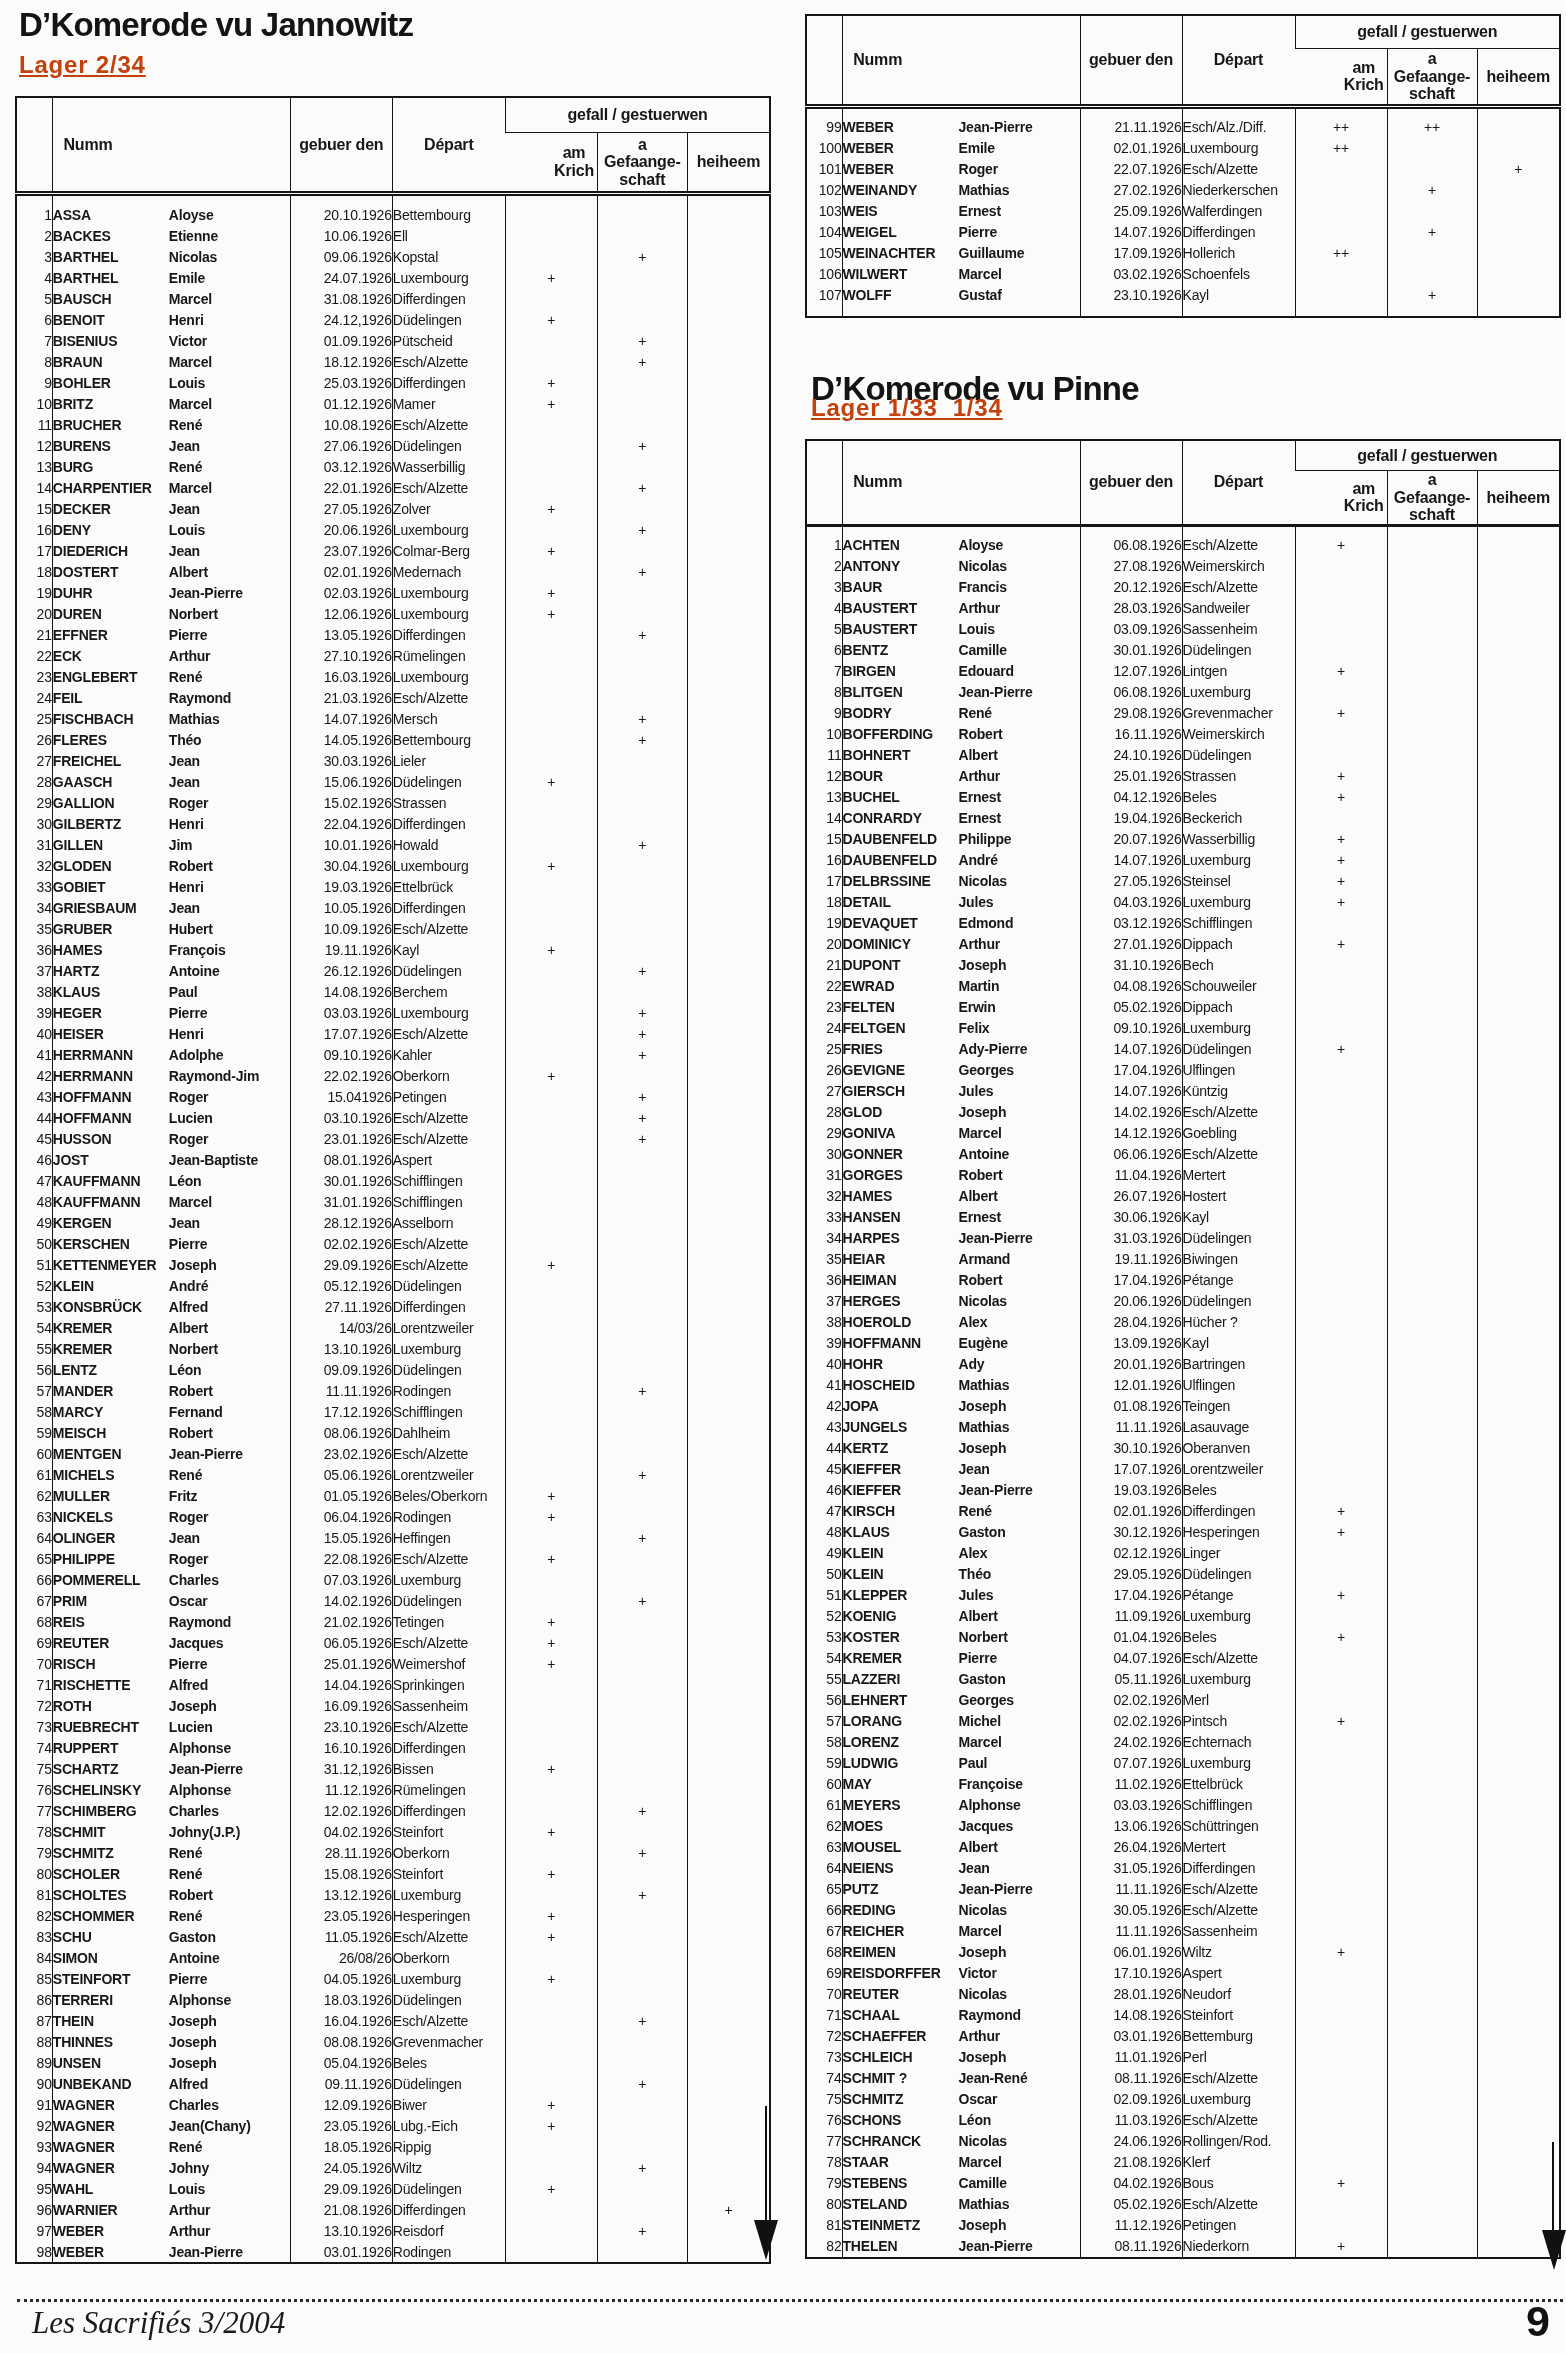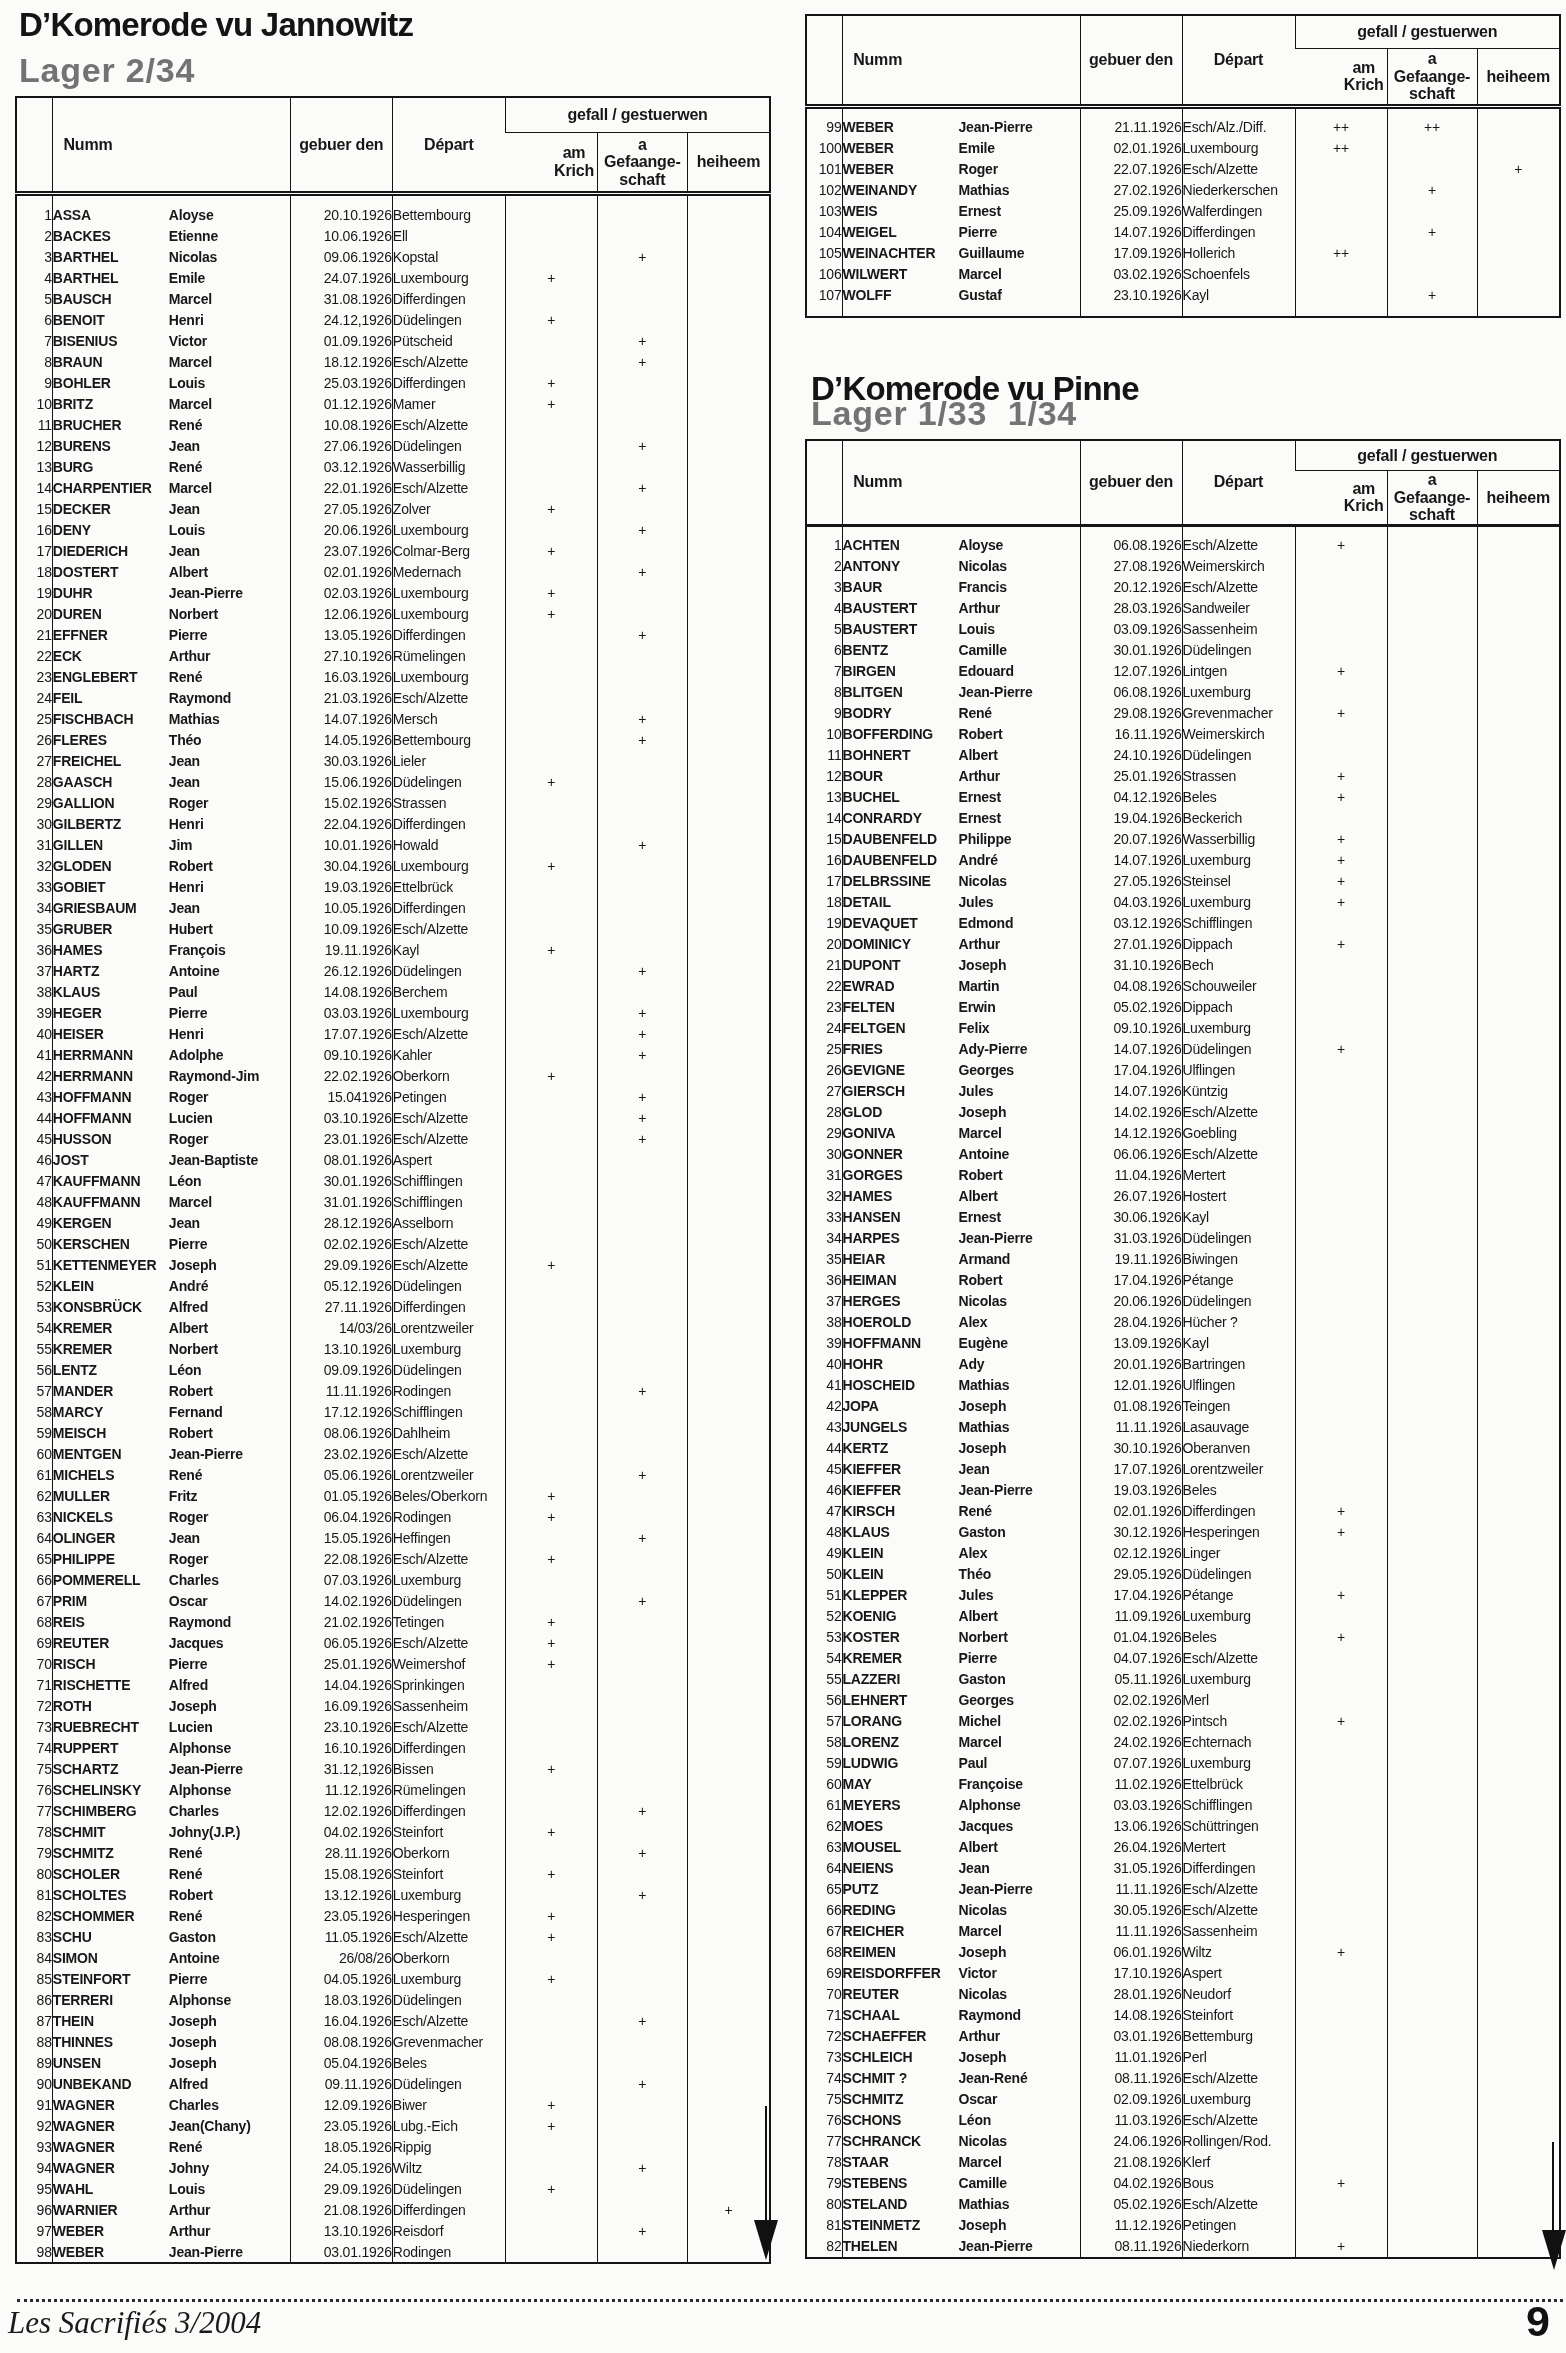--- a/index.html
+++ b/index.html
@@ -1,20 +1,20 @@
 <!DOCTYPE html>
 <html style="font-size:12.3px"><head>
 <meta charset="utf-8">
 <style>
   html,body{margin:0;padding:0;background:#e8e8e6;}
   #page{position:relative;width:1567px;height:2354px;background:#fbfbf9;overflow:hidden;
         font-family:"Liberation Sans",sans-serif;color:#171717;}
   .abs{position:absolute;}
   .doc-title{font-size:33px;font-weight:bold;letter-spacing:-0.8px;color:#141414;white-space:pre;}
-  .doc-subtitle{font-size:34px;font-weight:bold;letter-spacing:0.8px;color:#737373;white-space:pre;}
+  .doc-subtitle{font-size:24px;font-weight:bold;letter-spacing:0.8px;color:#c2410c;white-space:pre;text-decoration:underline;}
 
   table.t{border-collapse:collapse;table-layout:fixed;width:755px;background:transparent;}
   table.t, table.t th, table.t td{border-color:#151515;}
   table.t{border:2.3px solid #151515;}
   table.t th, table.t td{padding:0;vertical-align:middle;overflow:hidden;white-space:nowrap;}
   table.t th{border-left:1.5px solid #151515;font-weight:bold;font-size:16px;letter-spacing:-0.2px;text-align:center;}
   table.t th:first-child{border-left:none;padding-left:46px;}
   table.t th.h-nr{text-align:center;}
   table.t th.h-numm{text-align:left;padding-left:10.7px;}
   table.t .gefall{border-bottom:1.5px solid #151515;margin-left:40px;}
@@ -1854,17 +1854,17 @@
   <div>
     <div class="arrow-line" style="left:765px;top:2106px;height:116px"></div>
     <div class="arrow-head" style="left:754px;top:2220px"></div>
   </div>
   <div>
     <div class="arrow-line" style="left:1552px;top:2142px;height:90px"></div>
     <div class="arrow-head" style="left:1542px;top:2230px"></div>
   </div>
 
   <div class="dotline" style="left:17px;top:2299px;width:1546px"></div>
-  <div class="footer-journal" style="left:8px;top:2305px">Les Sacrifiés 3/2004</div>
+  <div class="footer-journal" style="left:32px;top:2305px">Les Sacrifiés 3/2004</div>
   <div class="page-num" style="left:1526px;top:2297px">9</div>
 
 </div>
 
 
 </body></html>

